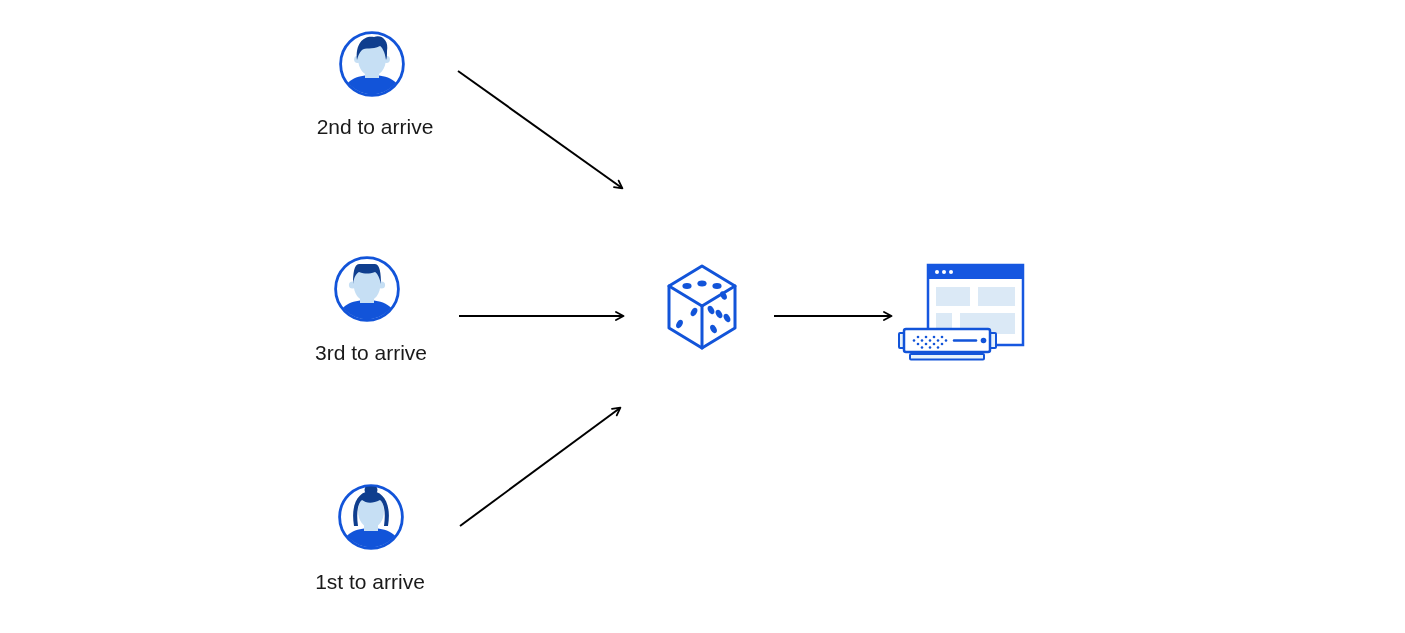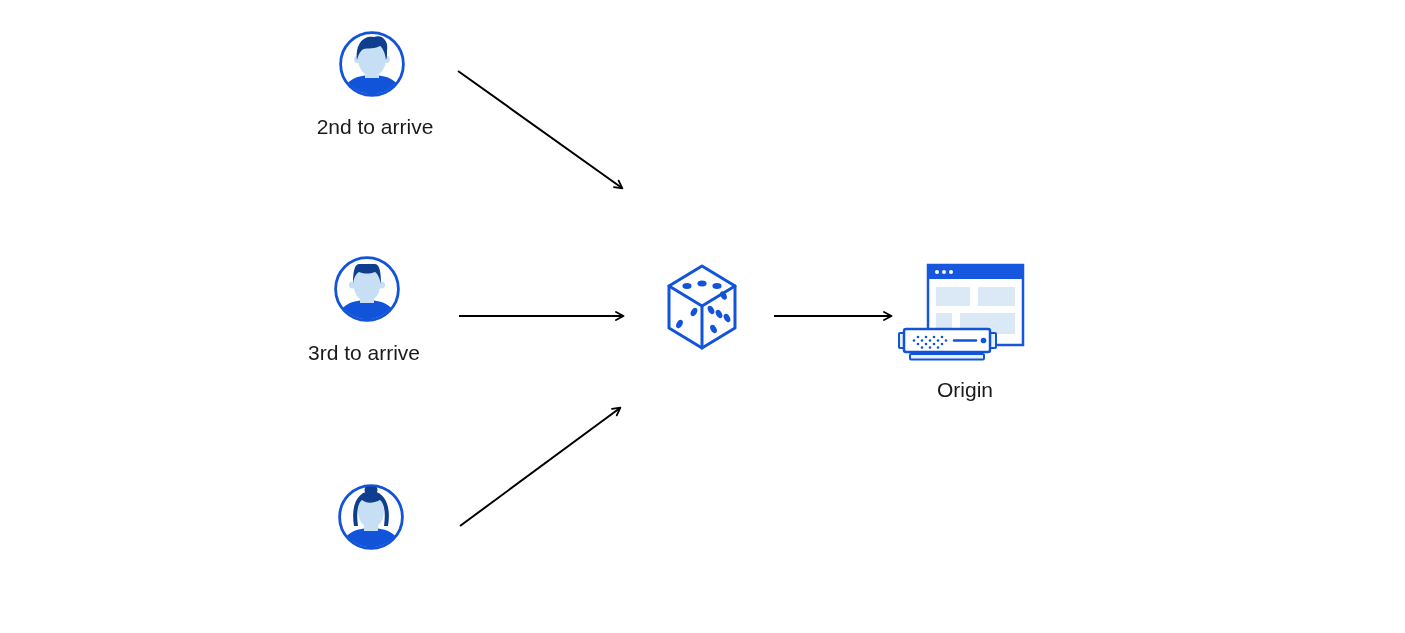--- a/index.html
+++ b/index.html
@@ -100,39 +100,40 @@
       <g clip-path="url(#clipB)">
         <path class="shirt" d="M4,70 C5,53 18,46 35,46 C52,46 65,53 66,70 Z"></path>
         <circle class="face" cx="20.5" cy="31" r="3.6"></circle>
         <circle class="face" cx="49.5" cy="31" r="3.6"></circle>
         <rect class="face" x="28" y="32" width="14" height="17"></rect>
         <path class="face" d="M35,13 C44,13 48.5,19 48.5,29 C48.5,40 43,47 35,47 C27,47 21.5,40 21.5,29 C21.5,19 26,13 35,13 Z"></path>
         <path class="hair" d="M21,30 C21,20 22,10 27,10 L43,10 C48,10 49,20 49,30 C47,22 45,19 43,18 C37,20 33,20 27,18 C25,19 22,22 21,30 Z"></path>
       </g>
     </svg>
   </div>
-  <div class="label" style="left:289px;top:341px;text-align:center;">3rd to arrive</div>
+  <div class="label" style="left:296px;top:341px;text-align:center;">3rd to arrive</div>
 
   <div class="node" style="left:336px;top:482px;">
     <svg width="70" height="70" viewBox="0 0 70 70">
       <defs>
           <clipPath id="clipC">
             <circle cx="35" cy="35" r="30.4"></circle>
           </clipPath>
         </defs>
       <circle class="ring" cx="35" cy="35" r="31.4"></circle>
       <g clip-path="url(#clipC)">
         <path class="shirt" d="M4,70 C5,53 18,46 35,46 C52,46 65,53 66,70 Z"></path>
         <rect class="face" x="28" y="32" width="14" height="17"></rect>
         <path class="face" d="M35,14 C43,14 48,20 48,29 C48,39 42,46 35,46 C28,46 22,39 22,29 C22,20 27,14 35,14 Z"></path>
         <ellipse class="hair" cx="35" cy="8" rx="6.5" ry="5.5"></ellipse>
         <path class="hair" d="M18,44 C14,20 24,9 35,9 C46,9 56,20 52,44 L48,44 C50,30 48,21 44,18 C36,22 30,21 26,18 C22,21 20,30 22,44 Z"></path>
       </g>
     </svg>
   </div>
+  <div class="label" style="left:295px;top:570px;">1st to arrive</div>
 
   <div class="node" style="left:666px;top:263px;">
     <svg width="72" height="90" viewBox="0 0 72 90">
       <path class="cube-face" d="M36,3 L69,23 L69,65 L36,85 L3,65 L3,23 Z"></path>
       <path class="cube-edge" d="M3,23 L36,43 L69,23"></path>
       <path class="cube-edge" d="M36,43 L36,85"></path>
 
       <ellipse class="pip" cx="21" cy="23" rx="4.6" ry="2.9"></ellipse>
       <ellipse class="pip" cx="36" cy="20.5" rx="4.6" ry="2.9"></ellipse>
       <ellipse class="pip" cx="51" cy="23" rx="4.6" ry="2.9"></ellipse>
@@ -185,15 +186,14 @@
             <circle cx="46" cy="86" r="1.3"></circle>
           <circle cx="26" cy="89.5" r="1.3"></circle>
             <circle cx="34" cy="89.5" r="1.3"></circle>
             <circle cx="42" cy="89.5" r="1.3"></circle>
         </g>
         <line class="server-line" x1="58" y1="82.5" x2="80" y2="82.5"></line>
         <circle class="server-pip" cx="87.5" cy="82.5" r="2.8"></circle>
       </g>
     </svg>
   </div>
-  <div class="label" style="left:890px;top:378px;">Origin</div>
 
 </div>
 
 </body></html>

